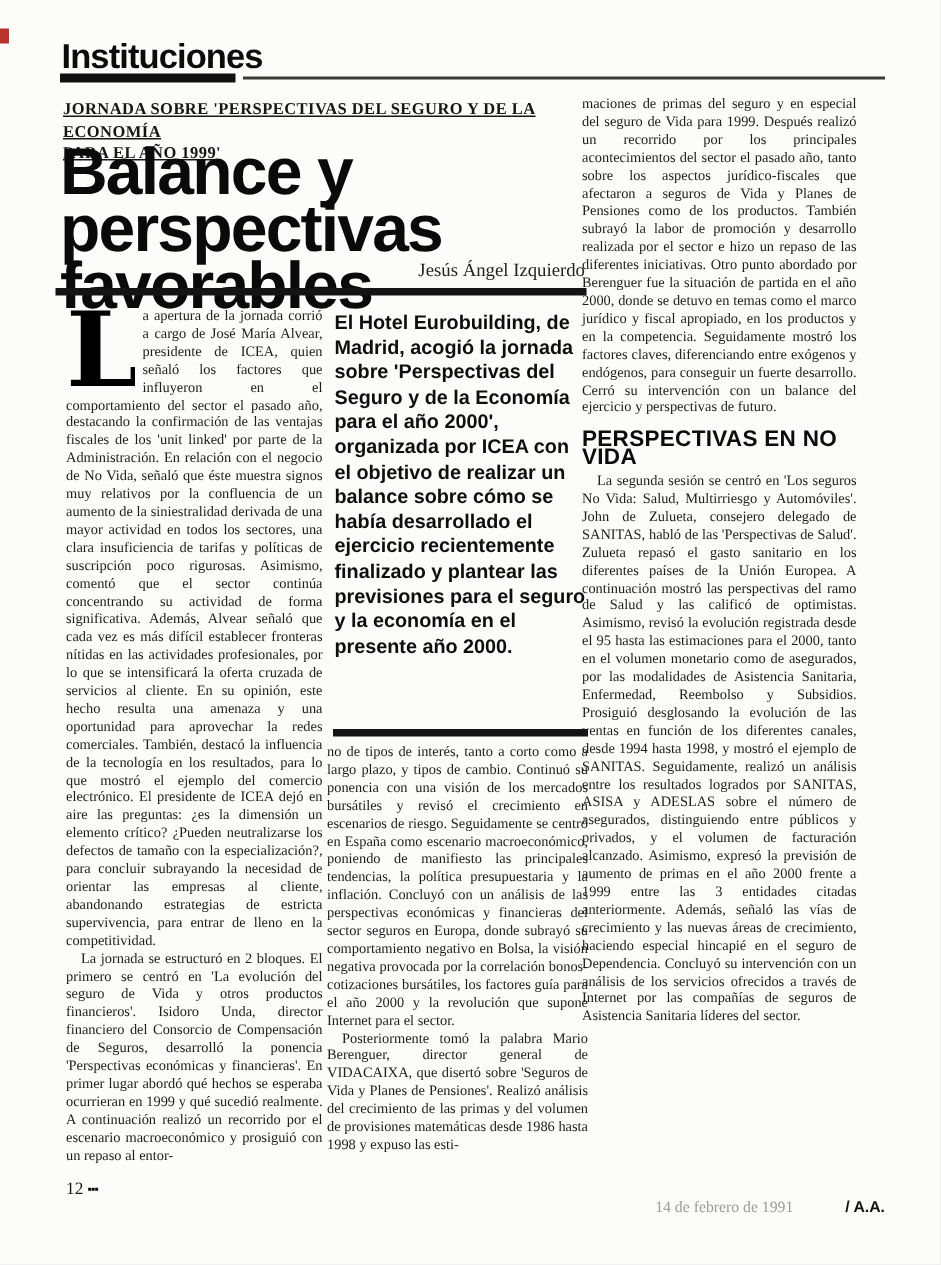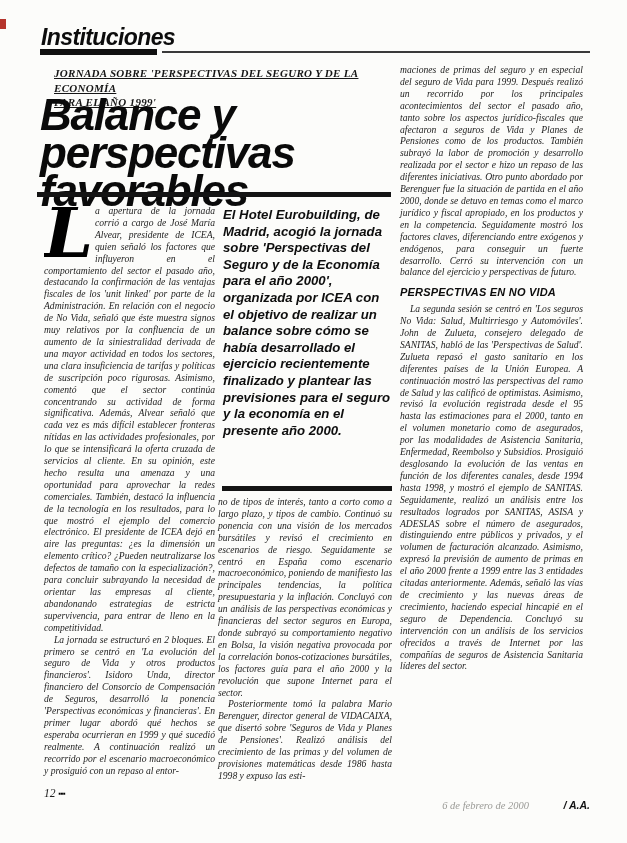--- a/index.html
+++ b/index.html
@@ -1,15 +1,15 @@
 <!DOCTYPE html>
 <html><head>
 <meta charset="utf-8">
 <style>
-  * { margin:0; padding:0; box-sizing:border-box;font-style:italic; }
+  * { margin:0; padding:0; box-sizing:border-box; }
   html,body { background:#e8e8e8; }
   #page {
     position:relative; width:627px; height:843px;
     background:#fcfcfa; margin:0 auto; overflow:hidden;
     font-family:"Liberation Serif", serif; color:#1e1e1e;
   }
   .abs { position:absolute; }
 
   #red-mark { left:0; top:19px; width:6px; height:10px; background:#b5342c; }
 
@@ -17,59 +17,59 @@
     left:41px; top:25px; font-family:"Liberation Sans", sans-serif;
     font-weight:900; font-size:23px; line-height:24px; color:#0c0c0c;
     letter-spacing:-0.6px;
   }
   #logo-bar { left:40px; top:49px; width:117px; height:6px; background:#101010; }
   #header-rule { left:162px; top:51px; width:428px; height:2px; background:#3a3a3a; }
 
   #kicker {
     left:42px; top:66px; width:352px;
     font-weight:bold; font-size:11px; line-height:14.5px;
-    letter-spacing:0.3px; color:#161616;margin-left:12px;
+    letter-spacing:0.3px; color:#161616;
   }
   #kicker span { text-decoration:underline; }
 
   #headline {
     left:40px; top:96px; width:360px;
     font-family:"Liberation Sans", sans-serif; font-weight:900;
     font-size:44px; line-height:38px; letter-spacing:-1.2px; color:#0a0a0a;
   }
   #byline { left:40px; top:173px; width:350px; text-align:right;
     font-size:12.5px; color:#222; }
 
   #rule-byline { left:37px; top:192px; width:354px; height:5px; background:#141414; }
 
   .bodytext {
     font-size:9.6px; line-height:11.9px; text-align:justify; color:#1c1c1c;
   }
   .bodytext p.indent { text-indent:10px; }
 
   #col-left  { left:44px;  top:205px; width:171px; }
   #col-mid-body { left:218px; top:496px; width:174px; }
-  #col-right { left:400px; top:64px;  width:183px; }
+  #col-right { left:388px; top:64px;  width:183px; }
 
   #dropcap {
     float:left; width:46px; height:57px; margin:2px 5px 0 0;
     font-size:70px; line-height:52px; font-weight:bold; color:#000;
     font-family:"DejaVu Serif", serif; overflow:hidden;
   }
 
   #standfirst {
     left:223px; top:207px; width:169px;
     font-family:"Liberation Sans", sans-serif; font-weight:bold;
     font-size:13.2px; line-height:16.6px; color:#0e0e0e; text-align:left;
   }
   #rule-standfirst-bottom { left:222px; top:486px; width:170px; height:5px; background:#141414; }
 
   #nvheading {
     font-family:"Liberation Sans", sans-serif; font-weight:bold;
-    font-size:11px; letter-spacing:0.2px; color:#0c0c0c;
+    font-size:15px; letter-spacing:0.2px; color:#0c0c0c;
     margin:9px 0 4px 0; text-align:left; text-indent:0;
   }
 
   #footer-left { left:44px; top:787px; font-size:11.5px; color:#1a1a1a; }
   #footer-left .dots { font-size:8px; letter-spacing:-0.5px; vertical-align:1px; color:#000; }
   #footer-right { left:410px; top:799px; width:180px; text-align:right;
     font-size:10.5px; color:#9a9a96; }
   #footer-right .mag { font-family:"Liberation Sans", sans-serif;
     font-weight:bold; color:#111;margin-left:32px; }
 </style>
@@ -87,20 +87,21 @@
   <div id="kicker" class="abs">
     <span>JORNADA SOBRE 'PERSPECTIVAS DEL SEGURO Y DE LA ECONOMÍA</span><br>
     <span>PARA EL AÑO 1999'</span>
   </div>
 
   <div id="headline" class="abs">
     <div>Balance y perspectivas</div>
     <div>favorables</div>
   </div>
 
+  <div id="byline" class="abs">Jesús Ángel Izquierdo</div>
 
   <div id="rule-byline" class="abs"></div>
 
   <div id="col-left" class="abs bodytext">
     <p><span id="dropcap">L</span><span>a apertura de la jornada corrió a cargo de José María Alvear, presidente de ICEA, quien señaló los factores que influyeron en el comportamiento del sector el pasado año, destacando la confirmación de las ventajas fiscales de los 'unit linked' por parte de la Administración. En relación con el negocio de No Vida, señaló que éste muestra signos muy relativos por la confluencia de un aumento de la siniestralidad derivada de una mayor actividad en todos los sectores, una clara insuficiencia de tarifas y políticas de suscripción poco rigurosas. Asimismo, comentó que el sector continúa concentrando su actividad de forma significativa. Además, Alvear señaló que cada vez es más difícil establecer fronteras nítidas en las actividades profesionales, por lo que se intensificará la oferta cruzada de servicios al cliente. En su opinión, este hecho resulta una amenaza y una oportunidad para aprovechar la redes comerciales. También, destacó la influencia de la tecnología en los resultados, para lo que mostró el ejemplo del comercio electrónico. El presidente de ICEA dejó en aire las preguntas: ¿es la dimensión un elemento crítico? ¿Pueden neutralizarse los defectos de tamaño con la especialización?, para concluir subrayando la necesidad de orientar las empresas al cliente, abandonando estrategias de estricta supervivencia, para entrar de lleno en la competitividad.</span></p>
     <p class="indent">La jornada se estructuró en 2 bloques. El primero se centró en 'La evolución del seguro de Vida y otros productos financieros'. Isidoro Unda, director financiero del Consorcio de Compensación de Seguros, desarrolló la ponencia 'Perspectivas económicas y financieras'. En primer lugar abordó qué hechos se esperaba ocurrieran en 1999 y qué sucedió realmente. A continuación realizó un recorrido por el escenario macroeconómico y prosiguió con un repaso al entor-</p>
   </div>
 
   <div id="standfirst" class="abs">El Hotel Eurobuilding, de Madrid, acogió la jornada sobre 'Perspectivas del Seguro y de la Economía para el año 2000', organizada por ICEA con el objetivo de realizar un balance sobre cómo se había desarrollado el ejercicio recientemente finalizado y plantear las previsiones para el seguro y la economía en el presente año 2000.</div>
   <div id="rule-standfirst-bottom" class="abs"></div>
@@ -115,16 +116,16 @@
     <p id="nvheading">PERSPECTIVAS EN NO VIDA</p>
     <p class="indent">La segunda sesión se centró en 'Los seguros No Vida: Salud, Multirriesgo y Automóviles'. John de Zulueta, consejero delegado de SANITAS, habló de las 'Perspectivas de Salud'. Zulueta repasó el gasto sanitario en los diferentes países de la Unión Europea. A continuación mostró las perspectivas del ramo de Salud y las calificó de optimistas. Asimismo, revisó la evolución registrada desde el 95 hasta las estimaciones para el 2000, tanto en el volumen monetario como de asegurados, por las modalidades de Asistencia Sanitaria, Enfermedad, Reembolso y Subsidios. Prosiguió desglosando la evolución de las ventas en función de los diferentes canales, desde 1994 hasta 1998, y mostró el ejemplo de SANITAS. Seguidamente, realizó un análisis entre los resultados logrados por SANITAS, ASISA y ADESLAS sobre el número de asegurados, distinguiendo entre públicos y privados, y el volumen de facturación alcanzado. Asimismo, expresó la previsión de aumento de primas en el año 2000 frente a 1999 entre las 3 entidades citadas anteriormente. Además, señaló las vías de crecimiento y las nuevas áreas de crecimiento, haciendo especial hincapié en el seguro de Dependencia. Concluyó su intervención con un análisis de los servicios ofrecidos a través de Internet por las compañías de seguros de Asistencia Sanitaria líderes del sector.</p>
   </div>
 
   <div id="footer-left" class="abs">
     <span>12</span>
     <span class="dots">▪▪▪</span>
   </div>
 
   <div id="footer-right" class="abs">
-    <span>6 de febrero de 2000 </span><span class="mag">/ A.A.</span>
+    <span>14 de febrero de 1991 </span><span class="mag">/ A.A.</span>
   </div>
 
 </div>
 
 </body></html>

